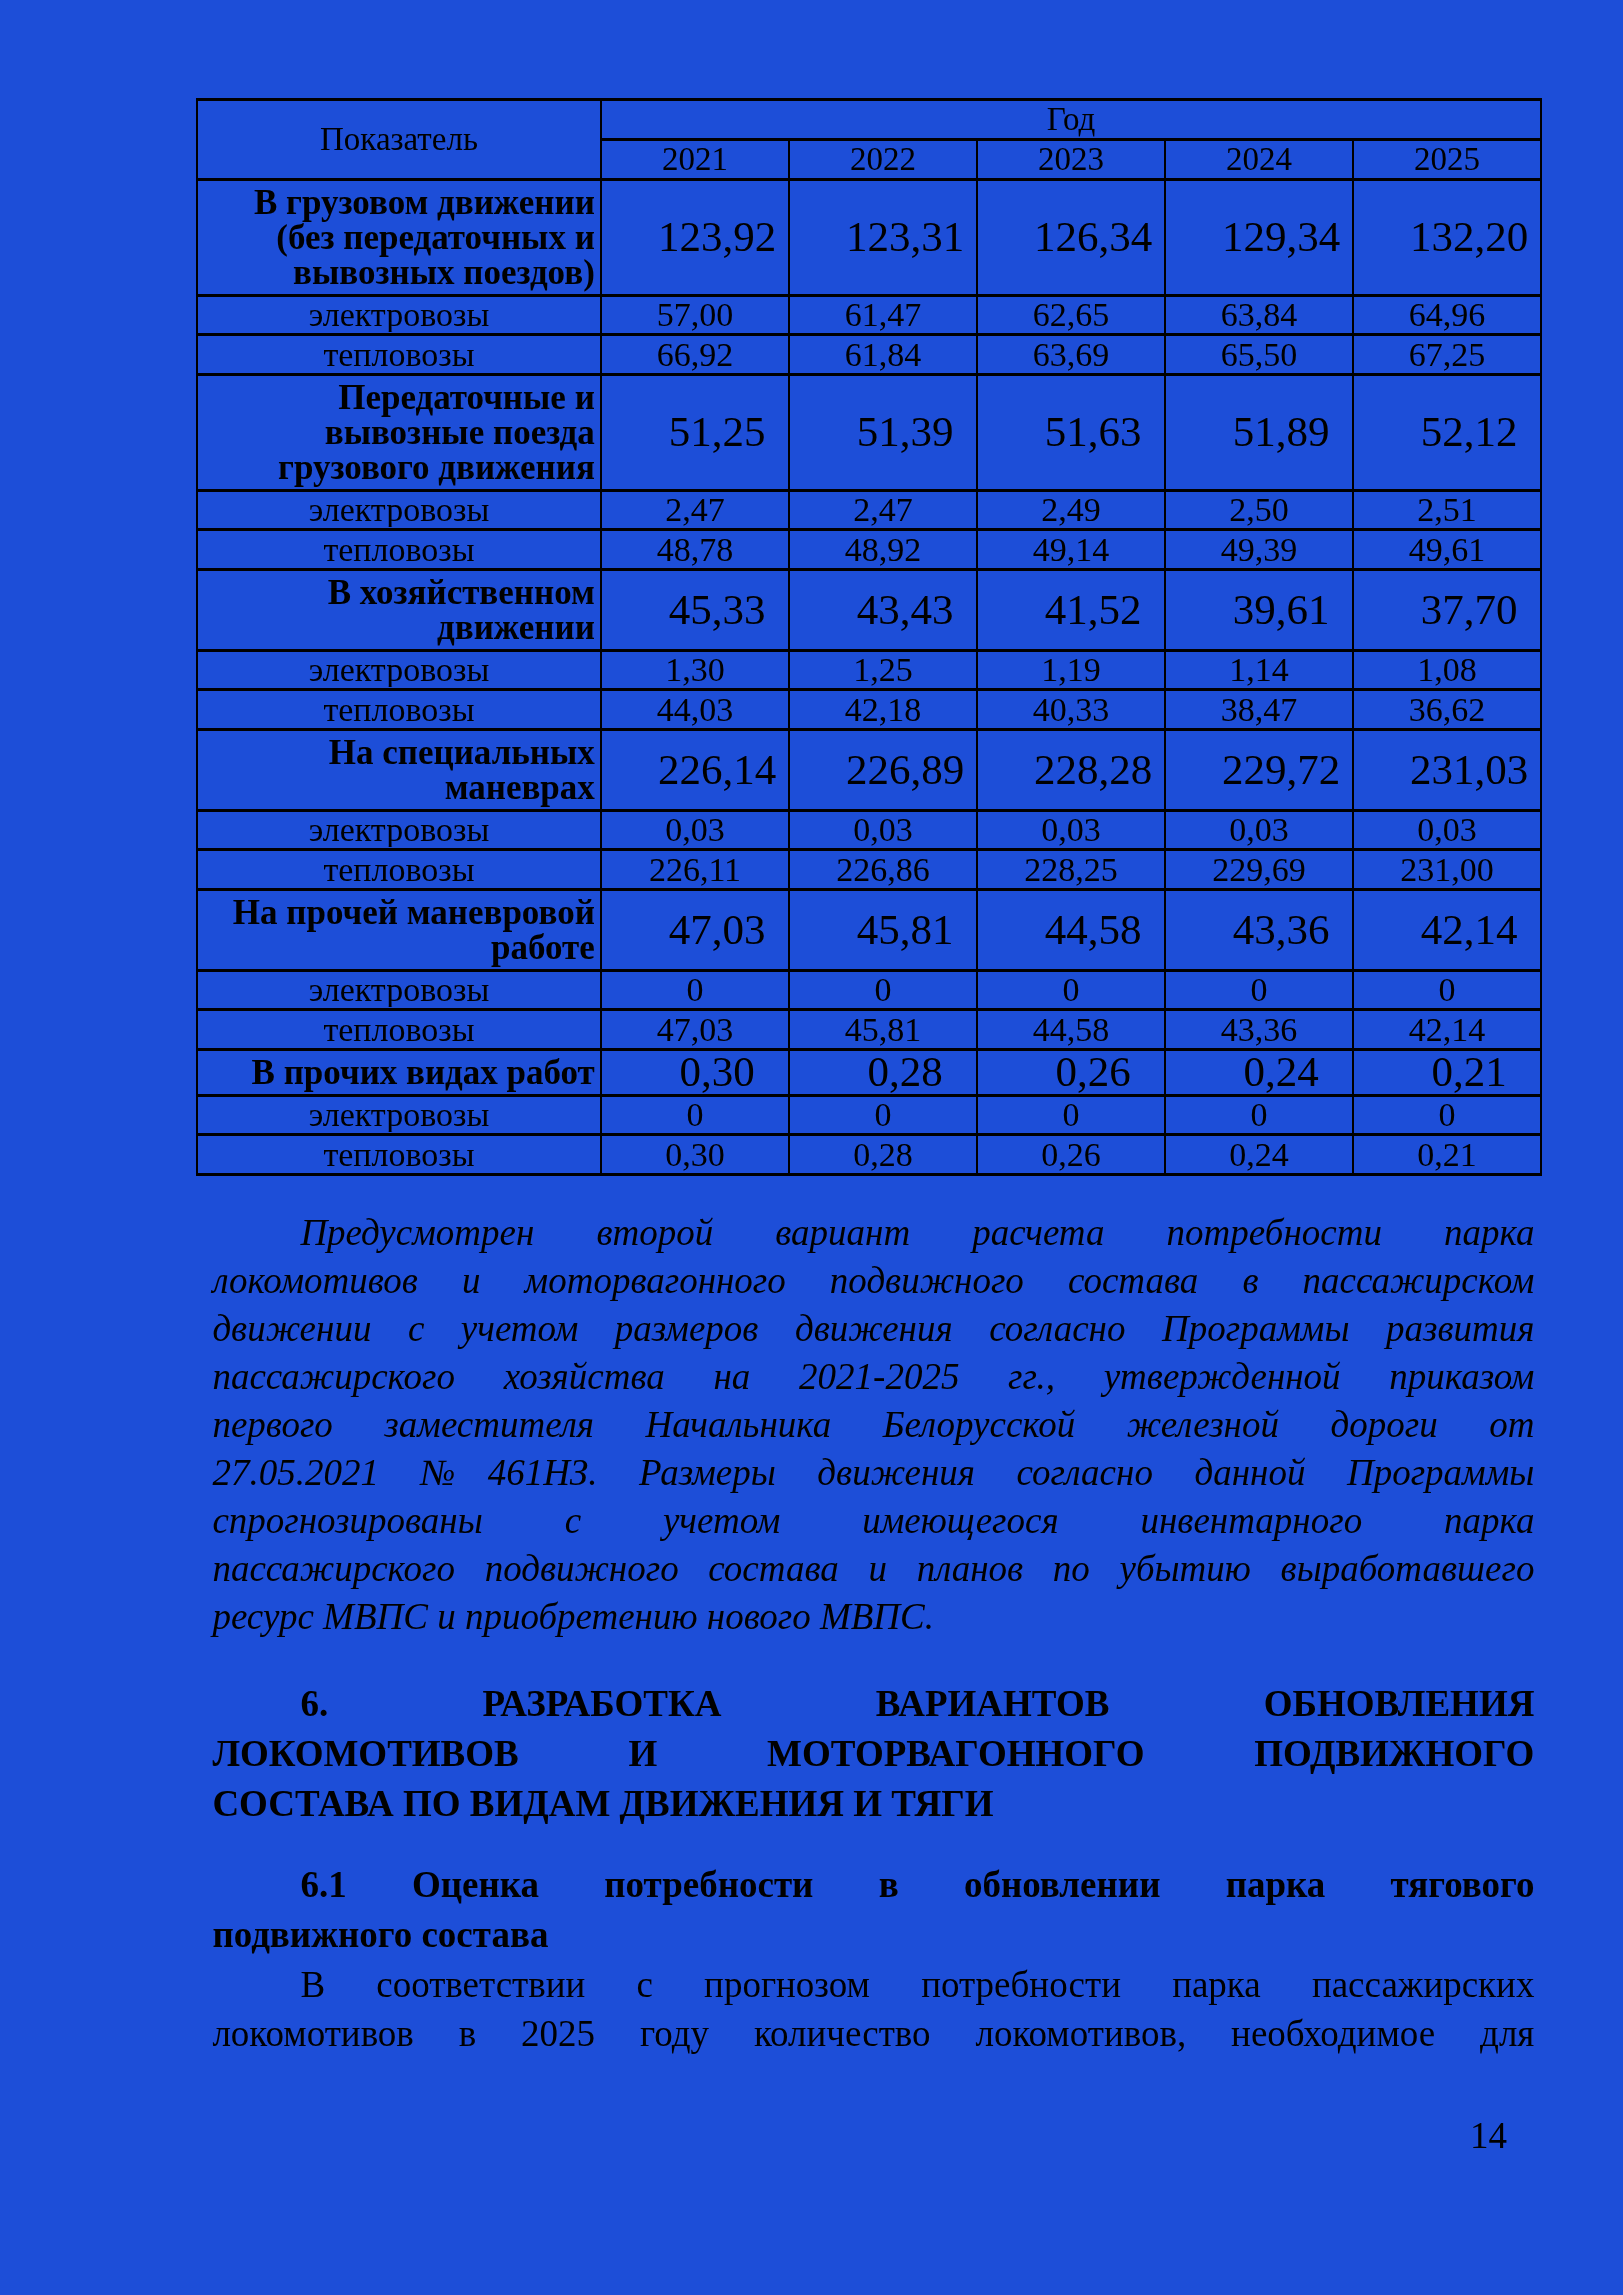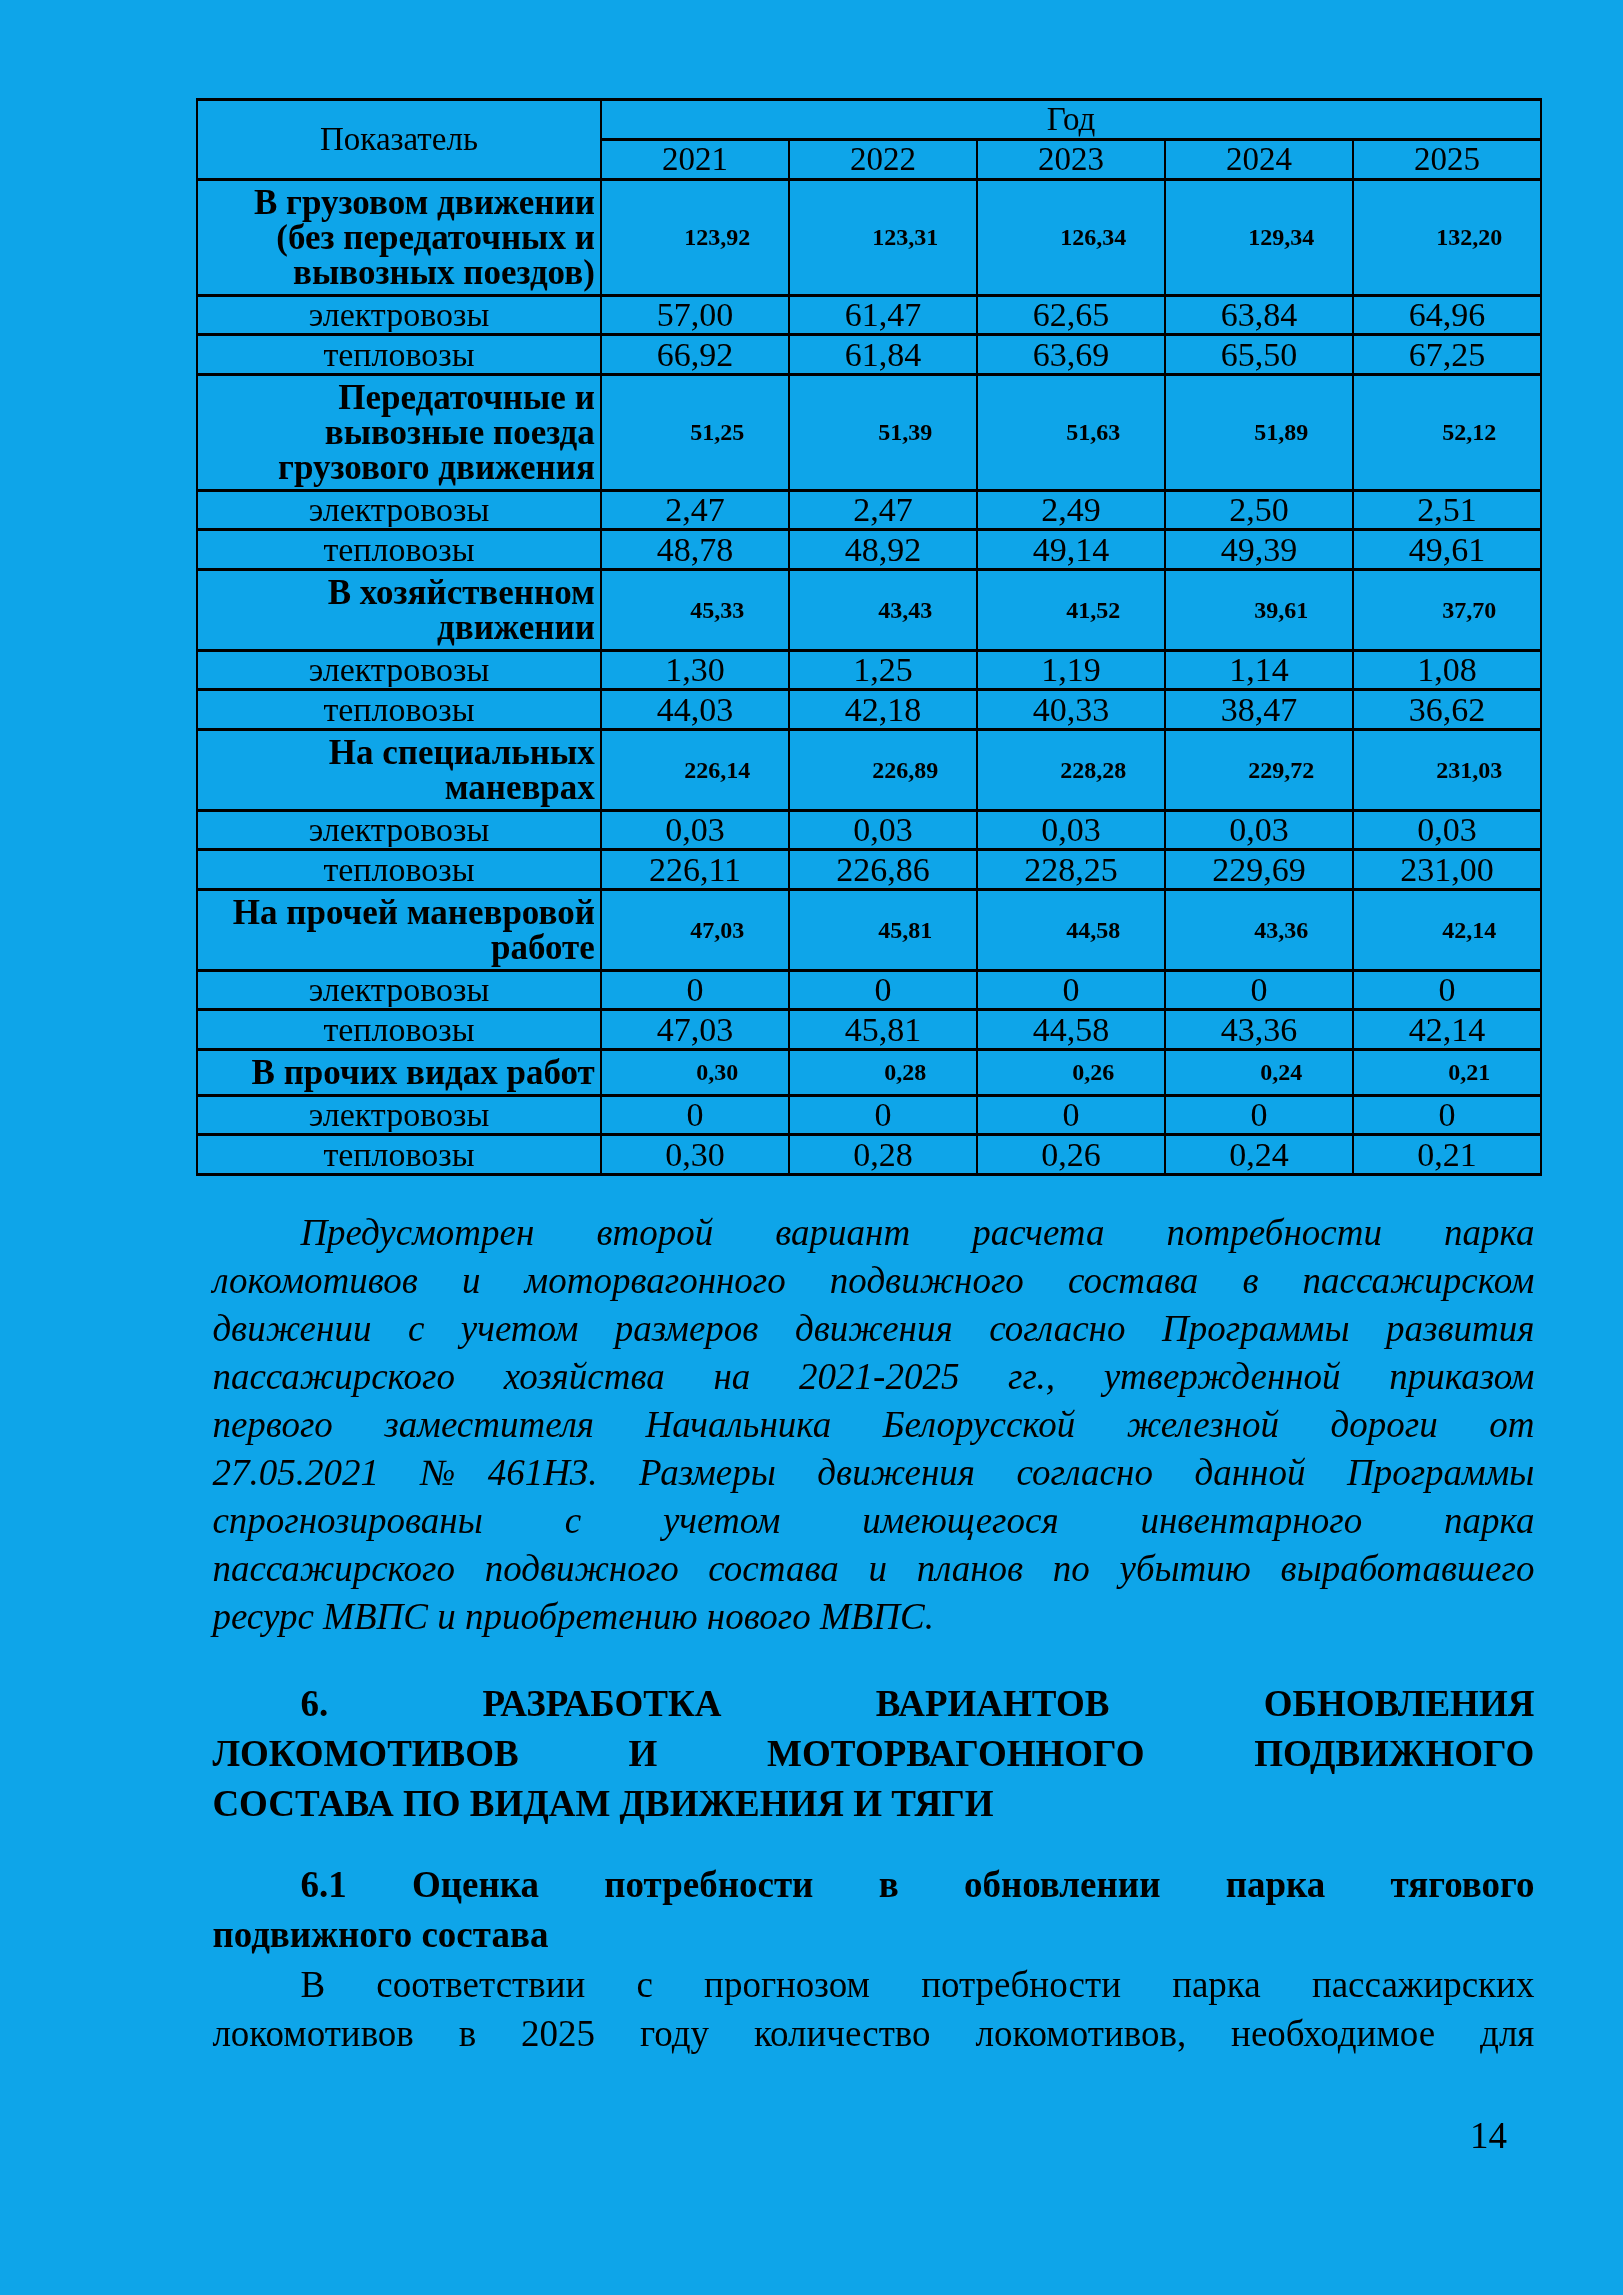--- a/index.html
+++ b/index.html
@@ -1,19 +1,19 @@
 <!DOCTYPE html>
 <html style="font-size:10.5px"><head>
 <meta charset="utf-8">
 <style>
   html,body{margin:0;padding:0;background:#888;}
   .page{
     position:relative;
     width:1623px;height:2295px;
-    background:#0ea5e9;
+    background:#1d4ed8;
     color:#000;
     font-family:"Liberation Serif","DejaVu Serif",serif;
     box-sizing:border-box;
     padding:98px 0 0 196px;
     overflow:hidden;
   }
   
   table.ind{
     border-collapse:collapse;
     table-layout:fixed;
@@ -53,21 +53,21 @@
     vertical-align:middle;
     padding:3.9px 5.2px 3.9px 10.5px;
   }
   td.val{
     font-size:34px;
     line-height:34px;
     text-align:center;
     vertical-align:middle;
     padding:1.3px 2.6px;
   }
-  td.val.b{font-weight:bold;font-size:24px;padding-left:47px;}
+  td.val.b{font-weight:normal;font-size:43px;padding-left:47px;}
   
   .textblock{
     margin-left:16.4px;
     width:1322px;
   }
   .tline{
     font-size:37px;
     line-height:48px;
     white-space:normal;
   }

